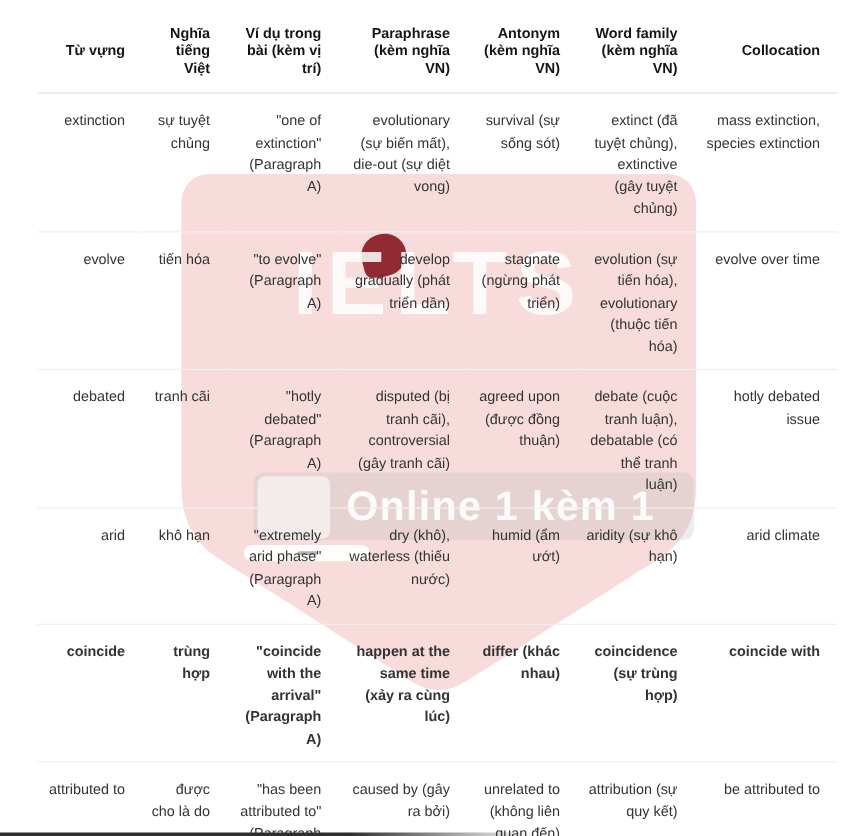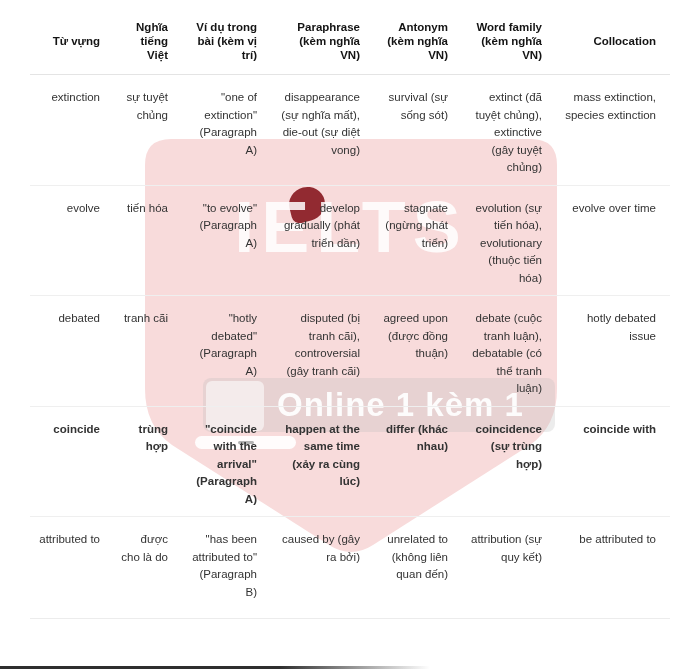--- a/index.html
+++ b/index.html
@@ -95,21 +95,21 @@
         <th>Antonym (kèm nghĩa VN)</th>
         <th>Word family (kèm nghĩa VN)</th>
         <th>Collocation</th>
       </tr>
     </thead>
     <tbody>
       <tr class="r1">
         <td>extinction</td>
         <td>sự tuyệt chủng</td>
         <td>"one of extinction" (Paragraph A)</td>
-        <td>disappearance (sự nghĩa mất), die-out (sự diệt vong)</td>
+        <td>evolutionary (sự biến mất), die-out (sự diệt vong)</td>
         <td>survival (sự sống sót)</td>
         <td>extinct (đã tuyệt chủng), extinctive (gây tuyệt chủng)</td>
         <td>mass extinction, species extinction</td>
       </tr>
       <tr class="r2">
         <td>evolve</td>
         <td>tiến hóa</td>
         <td>"to evolve" (Paragraph A)</td>
         <td>develop gradually (phát triển dần)</td>
         <td>stagnate (ngừng phát triển)</td>
@@ -117,20 +117,29 @@
         <td>evolve over time</td>
       </tr>
       <tr class="r3">
         <td>debated</td>
         <td>tranh cãi</td>
         <td>"hotly debated" (Paragraph A)</td>
         <td>disputed (bị tranh cãi), controversial (gây tranh cãi)</td>
         <td>agreed upon (được đồng thuận)</td>
         <td>debate (cuộc tranh luận), debatable (có thể tranh luận)</td>
         <td>hotly debated issue</td>
+      </tr>
+      <tr class="r4">
+        <td>arid</td>
+        <td>khô hạn</td>
+        <td>"extremely arid phase" (Paragraph A)</td>
+        <td>dry (khô), waterless (thiếu nước)</td>
+        <td>humid (ẩm ướt)</td>
+        <td>aridity (sự khô hạn)</td>
+        <td>arid climate</td>
       </tr>
       <tr class="r5">
         <td>coincide</td>
         <td>trùng hợp</td>
         <td>"coincide with the arrival" (Paragraph A)</td>
         <td>happen at the same time (xảy ra cùng lúc)</td>
         <td>differ (khác nhau)</td>
         <td>coincidence (sự trùng hợp)</td>
         <td>coincide with</td>
       </tr>

